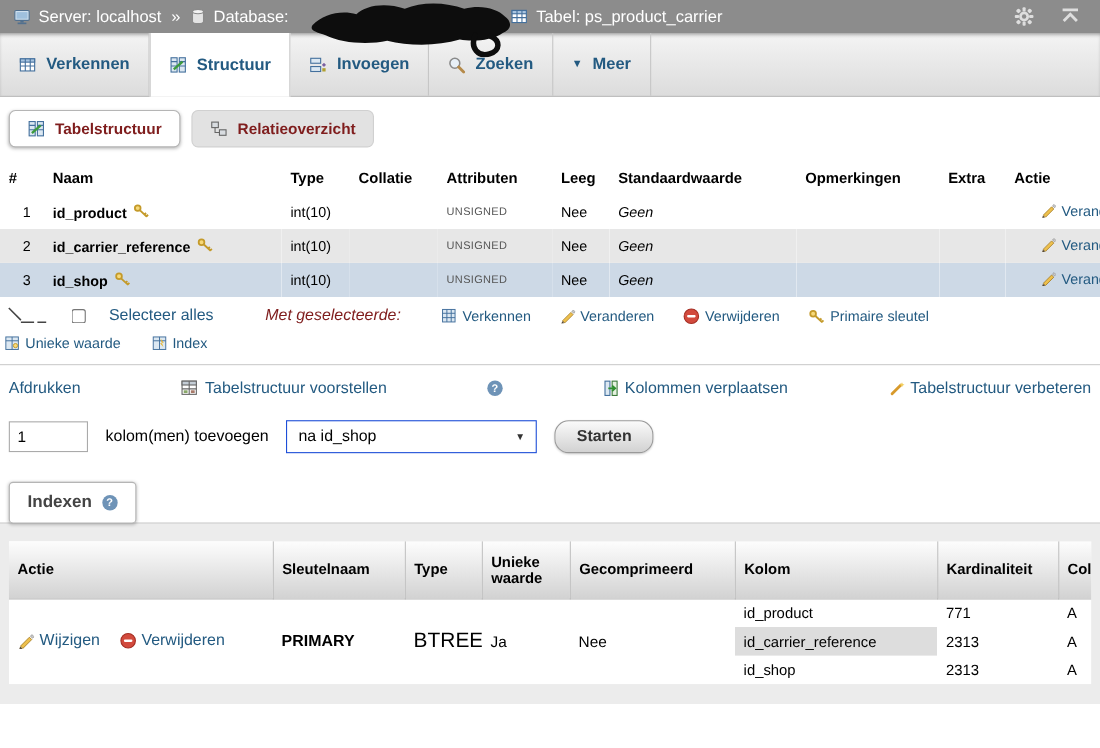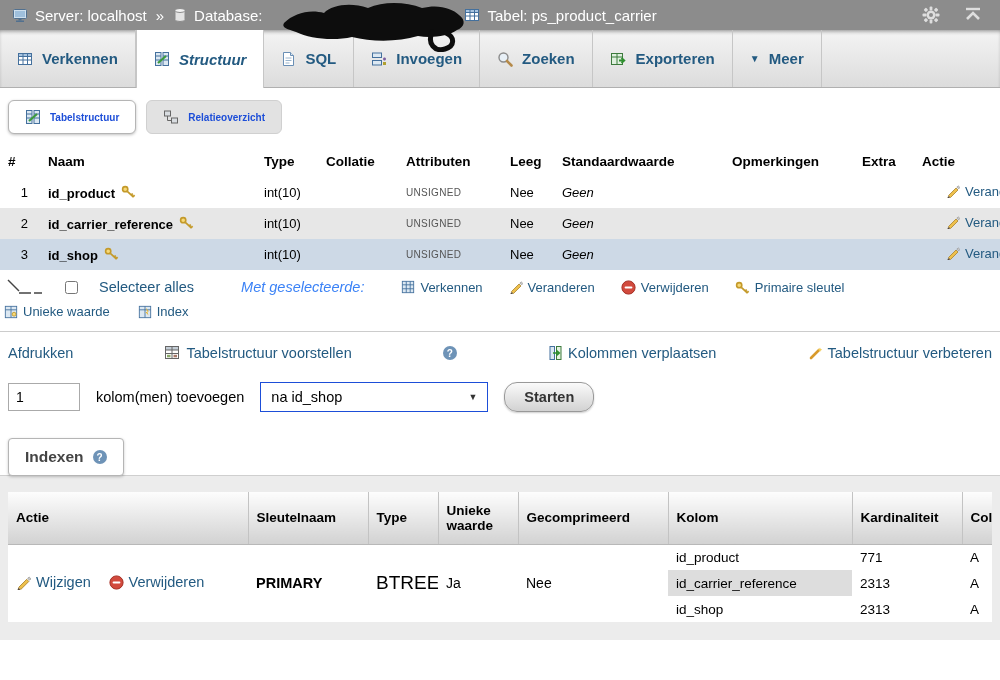--- a/index.html
+++ b/index.html
@@ -11,26 +11,26 @@
   
   .topbar { height:30px; background:#8c8c8c; color:#fff; display:flex; align-items:center; gap:7px; padding:0 12px; font-size:15px; flex:0 0 auto; position:relative; }
   .topbar .sep { margin:0 2px; }
   .topbar .spacer { width:188px; }
   .topbar .right { margin-left:auto; display:flex; gap:24px; align-items:center; padding-right:6px; }
   .scribble { position:absolute; left:280px; top:0; z-index:6; pointer-events:none; }
 
   
   .tabbar { height:58px; flex:0 0 auto; display:flex; align-items:stretch; background:linear-gradient(#f4f4f4,#dcdcdc); border-bottom:1px solid #b0b0b0; box-shadow:inset 0 3px 4px -2px rgba(0,0,0,.45); }
   .tab { display:flex; align-items:center; gap:9px; padding:0 17px; font-size:15px; font-weight:bold; color:#235a81; border-right:1px solid #c6c6c6; cursor:pointer; }
-  .tab.active { background:#fff; box-shadow:none; margin-bottom:-1px; border-left:1px solid #c6c6c6;font-style:italic; }
+  .tab.active { background:#fff; box-shadow:none; margin-bottom:-1px; border-left:1px solid #c6c6c6; }
   .tri { font-size:10px; color:#235a81; }
 
   
   .subtabs { padding:12px 8px 12px 8px; display:flex; gap:10px; flex:0 0 auto; }
-  .subtab { display:inline-flex; align-items:center; gap:9px; padding:8px 16px; border-radius:6px; font-size:10px; font-weight:bold; color:#1d4ed8; cursor:pointer; }
+  .subtab { display:inline-flex; align-items:center; gap:9px; padding:8px 16px; border-radius:6px; font-size:14px; font-weight:bold; color:#7f1d1d; cursor:pointer; }
   .subtab.active { background:#fff; border:1px solid #b5b5b5; box-shadow:0 1px 3px rgba(0,0,0,.25); }
   .subtab.inactive { background:#e2e2e2; border:1px solid #d0d0d0; }
 
   
   .struct-wrap { width:1000px; overflow:hidden; flex:0 0 auto; }
   table.struct { width:1110px; border-collapse:collapse; font-size:13px; table-layout:fixed; }
   table.struct th { text-align:left; font-weight:bold; font-size:13.5px; padding:8px 8px; background:#fff; white-space:nowrap; }
   table.struct td { padding:4px 8px; height:31px; vertical-align:middle; white-space:nowrap; overflow:hidden; }
   .row-odd  { background:#fff; }
   .row-even { background:#e7e7e7; }
@@ -38,21 +38,21 @@
   .c-num { text-align:right; padding-right:12px !important; }
   .colname { font-weight:bold; margin-right:6px; }
   .attr { font-size:10px; color:#555; letter-spacing:.3px; }
   .none-val { font-style:italic; }
   td.c-action { padding-left:32px !important; }
 
   
   .checkall { padding:8px 8px 4px 4px; flex:0 0 auto; font-size:13px; }
   .ca-line1 { display:flex; align-items:center; gap:21px; }
   .ca-line1 .sel-all { font-size:14px; margin-right:26px; }
-  .with-sel { font-style:italic; font-size:14.5px; color:#3b82f6; margin-right:16px; }
+  .with-sel { font-style:italic; font-size:14.5px; color:#7f1d1d; margin-right:16px; }
   .ca-actions { display:flex; gap:26px; align-items:center; }
   .ca-line2 { display:flex; gap:28px; margin-top:8px; padding-left:0; }
 
   .divider { border-top:1px solid #ccc; margin-top:8px; }
 
   
   .tblactions { padding:13px 8px; display:flex; gap:34px; align-items:center; font-size:14.5px; flex:0 0 auto;justify-content:space-between; }
 
   
   .addcol { padding:8px 8px 14px 8px; display:flex; align-items:center; gap:16px; flex:0 0 auto; font-size:14.5px; }
@@ -149,53 +149,34 @@
           <rect x="9" y="1.5" width="5.5" height="13" fill="#dce8f2" stroke="#44709d"></rect>
           <line x1="1.5" y1="5" x2="7" y2="5" stroke="#44709d"></line>
           <line x1="9" y1="5" x2="14.5" y2="5" stroke="#44709d"></line>
           <line x1="1.5" y1="9" x2="7" y2="9" stroke="#44709d"></line>
           <line x1="9" y1="9" x2="14.5" y2="9" stroke="#44709d"></line>
           <path d="M4,12 L12,5" stroke="#3c9a3c" stroke-width="2.2"></path>
         </svg>
       <span>Structuur</span>
     </div>
     <div class="tab">
-      <svg class="icon" width="15" height="16" viewBox="0 0 15 16">
-          <path d="M2.5,1.5 H9.5 L12.5,4.5 V14.5 H2.5 Z" fill="#fff" stroke="#6a8fb5"></path>
-          <path d="M9.5,1.5 V4.5 H12.5" fill="#dce8f2" stroke="#6a8fb5"></path>
-          <line x1="4.5" y1="7" x2="10.5" y2="7" stroke="#9ab4cc"></line>
-          <line x1="4.5" y1="9.5" x2="10.5" y2="9.5" stroke="#9ab4cc"></line>
-          <line x1="4.5" y1="12" x2="8.5" y2="12" stroke="#9ab4cc"></line>
-        </svg>
-      <span>SQL</span>
-    </div>
-    <div class="tab">
       <svg class="icon" width="16" height="16" viewBox="0 0 16 16">
           <rect x="1.5" y="2" width="9" height="4.5" fill="#dce8f2" stroke="#44709d"></rect>
           <rect x="1.5" y="9.5" width="9" height="4.5" fill="#dce8f2" stroke="#44709d"></rect>
           <path d="M12,8 h3 M13.5,6.5 v3" stroke="#7a5fa0" stroke-width="1.6"></path>
           <rect x="12" y="11" width="3" height="3" fill="#b0a030"></rect>
         </svg>
       <span>Invoegen</span>
     </div>
     <div class="tab">
       <svg class="icon" width="16" height="16" viewBox="0 0 16 16">
           <circle cx="6.5" cy="6.5" r="4.5" fill="#e8f0f7" stroke="#8a8a8a" stroke-width="1.4"></circle>
           <line x1="10" y1="10" x2="14.5" y2="14.5" stroke="#b58a4a" stroke-width="2.6" stroke-linecap="round"></line>
         </svg>
       <span>Zoeken</span>
-    </div>
-    <div class="tab">
-      <svg class="icon" width="17" height="16" viewBox="0 0 17 16">
-          <rect x="1.5" y="2.5" width="11" height="11" fill="#dff0df" stroke="#3c7a3c"></rect>
-          <line x1="1.5" y1="6" x2="12.5" y2="6" stroke="#3c7a3c"></line>
-          <line x1="7" y1="2.5" x2="7" y2="13.5" stroke="#3c7a3c"></line>
-          <path d="M9,9.5 h5 m-2.5,-2.5 l2.8,2.5 l-2.8,2.5" stroke="#2f8f2f" stroke-width="1.8" fill="none"></path>
-        </svg>
-      <span>Exporteren</span>
     </div>
     <div class="tab">
       <span class="tri">▼</span>
       <span>Meer</span>
     </div>
   </div>
 
   <div class="subtabs">
     <div class="subtab active">
       <svg class="icon" width="16" height="16" viewBox="0 0 16 16">

